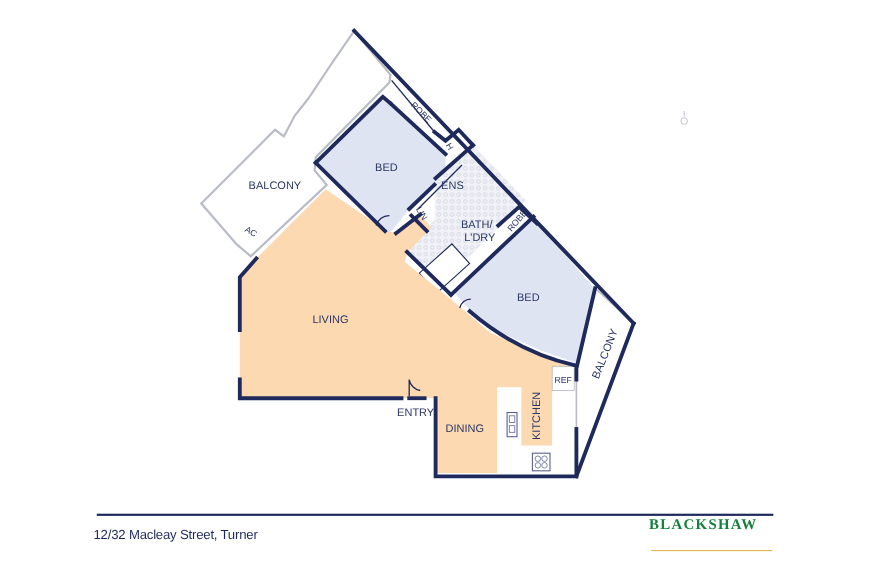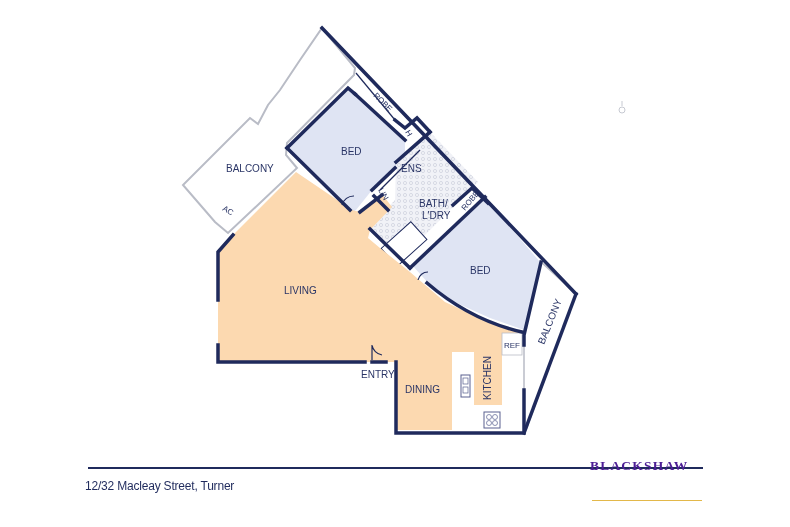--- a/index.html
+++ b/index.html
@@ -2,21 +2,21 @@
 <html><head>
   <meta charset="utf-8">
   <style>
     html, body { margin: 0; padding: 0; background: #ffffff; }
     body { width: 790px; height: 527px; position: relative; overflow: hidden; font-family: "Liberation Sans", sans-serif; }
     #plan { position: absolute; left: 0; top: 0; }
     .lbl { font-family: "Liberation Sans", sans-serif; fill: #2a3566; font-size: 10px; }
     .lbl-sm { font-size: 8px; }
     .footer-line { position: absolute; left: 88px; top: 467px; width: 615px; height: 2px; background: #1f2a5c; }
     .address { position: absolute; left: 85px; top: 479px; font-size: 12px; color: #1f2a5c; letter-spacing: -0.2px; }
-    .brand { position: absolute; left: 590px; top: 458px; font-family: "Liberation Serif", serif; font-weight: bold; font-size: 13.5px; color: #4c1d95; letter-spacing: 1.2px; }
+    .brand { position: absolute; left: 590px; top: 469px; font-family: "Liberation Serif", serif; font-weight: bold; font-size: 13.5px; color: #15803d; letter-spacing: 1.2px; }
     .brand-underline { position: absolute; left: 592px; top: 500px; width: 110px; height: 1px; background: #e3b84a; }
   </style>
 </head>
 <body>
 
 <svg id="plan" width="790" height="527" viewBox="0 0 790 527">
   <defs>
     <pattern id="tiles" width="6" height="6" patternUnits="userSpaceOnUse">
       <rect width="6" height="6" fill="#f1f2f7"></rect>
       <circle cx="3" cy="3" r="1.6" fill="none" stroke="#c6cad8" stroke-width="0.6"></circle>

